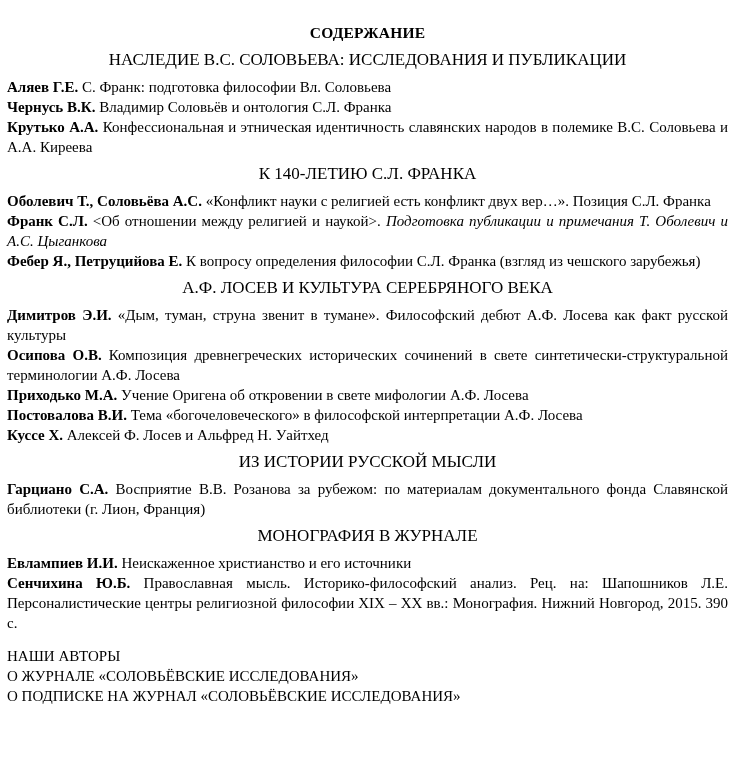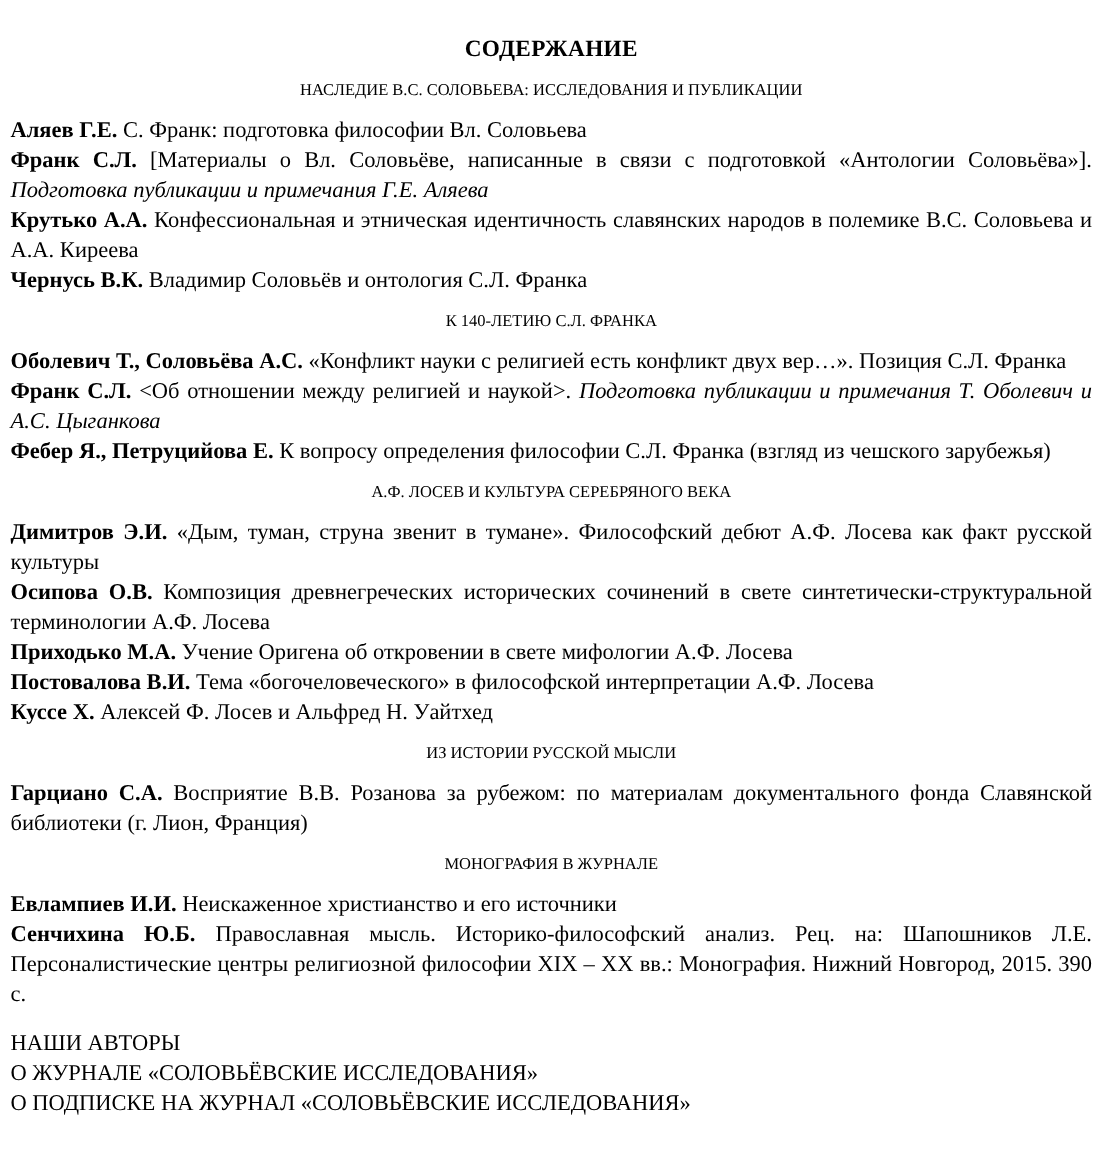--- a/index.html
+++ b/index.html
@@ -16,21 +16,21 @@
     padding: 23px 8px 20px 7px;
   }
   .doc-title {
     font-size: 15.5px;
     font-weight: bold;
     text-align: center;
     margin-bottom: 6px;
     letter-spacing: 0.2px;
   }
   .section-heading {
-    font-size: 11px;
+    font-size: 17px;
     font-weight: normal;
     text-align: center;
     margin: 7px 0 7px 0;
   }
   .entry {
     text-align: justify;
   }
   .entry .authors { font-weight: bold; }
   .entry .note { font-style: italic; }
   .footer-block { margin-top: 13px; }
@@ -38,23 +38,22 @@
 </style>
 </head>
 <body>
 
 <div class="page">
   <h1 class="doc-title">СОДЕРЖАНИЕ</h1>
 
   <main id="toc-sections">
       <h2 class="section-heading">НАСЛЕДИЕ В.С. СОЛОВЬЕВА: ИССЛЕДОВАНИЯ И ПУБЛИКАЦИИ</h2>
       <p class="entry"><span class="authors">Аляев Г.Е.</span><span class="entry-text"> С. Франк: подготовка философии Вл. Соловьева</span></p>
-      <p class="entry"><span class="authors">Франк С.Л.</span><span class="entry-text">  [Материалы о Вл. Соловьёве, написанные в связи с подготовкой «Антологии Соловьёва»]. </span><span class="note">Подготовка публикации и примечания Г.Е. Аляева</span></p>
+      <p class="entry"><span class="authors">Чернусь В.К.</span><span class="entry-text"> Владимир Соловьёв и онтология С.Л. Франка</span></p>
       <p class="entry"><span class="authors">Крутько А.А.</span><span class="entry-text"> Конфессиональная и этническая идентичность славянских народов в полемике В.С. Соловьева и А.А. Киреева</span></p>
-      <p class="entry"><span class="authors">Чернусь В.К.</span><span class="entry-text"> Владимир Соловьёв и онтология С.Л. Франка</span></p>
       <h2 class="section-heading">К 140-ЛЕТИЮ С.Л. ФРАНКА</h2>
       <p class="entry"><span class="authors">Оболевич Т., Соловьёва А.С.</span><span class="entry-text"> «Конфликт науки с религией есть конфликт двух вер…». Позиция С.Л. Франка</span></p>
       <p class="entry"><span class="authors">Франк С.Л.</span><span class="entry-text"> &lt;Об отношении между религией и наукой&gt;. </span><span class="note">Подготовка публикации и примечания Т. Оболевич и А.С. Цыганкова</span></p>
       <p class="entry"><span class="authors">Фебер Я., Петруцийова Е.</span><span class="entry-text"> К вопросу определения философии С.Л. Франка (взгляд из чешского зарубежья)</span></p>
       <h2 class="section-heading">А.Ф. ЛОСЕВ И КУЛЬТУРА СЕРЕБРЯНОГО ВЕКА</h2>
       <p class="entry"><span class="authors">Димитров Э.И.</span><span class="entry-text"> «Дым, туман, струна звенит в тумане». Философский дебют А.Ф. Лосева как факт русской культуры</span></p>
       <p class="entry"><span class="authors">Осипова О.В.</span><span class="entry-text"> Композиция древнегреческих исторических сочинений в свете синтетически-структуральной терминологии А.Ф. Лосева</span></p>
       <p class="entry"><span class="authors">Приходько М.А.</span><span class="entry-text"> Учение Оригена об откровении в свете мифологии А.Ф. Лосева</span></p>
       <p class="entry"><span class="authors">Постовалова В.И.</span><span class="entry-text"> Тема «богочеловеческого» в философской интерпретации А.Ф. Лосева</span></p>
       <p class="entry"><span class="authors">Куссе Х.</span><span class="entry-text"> Алексей Ф. Лосев и Альфред Н. Уайтхед</span></p>

